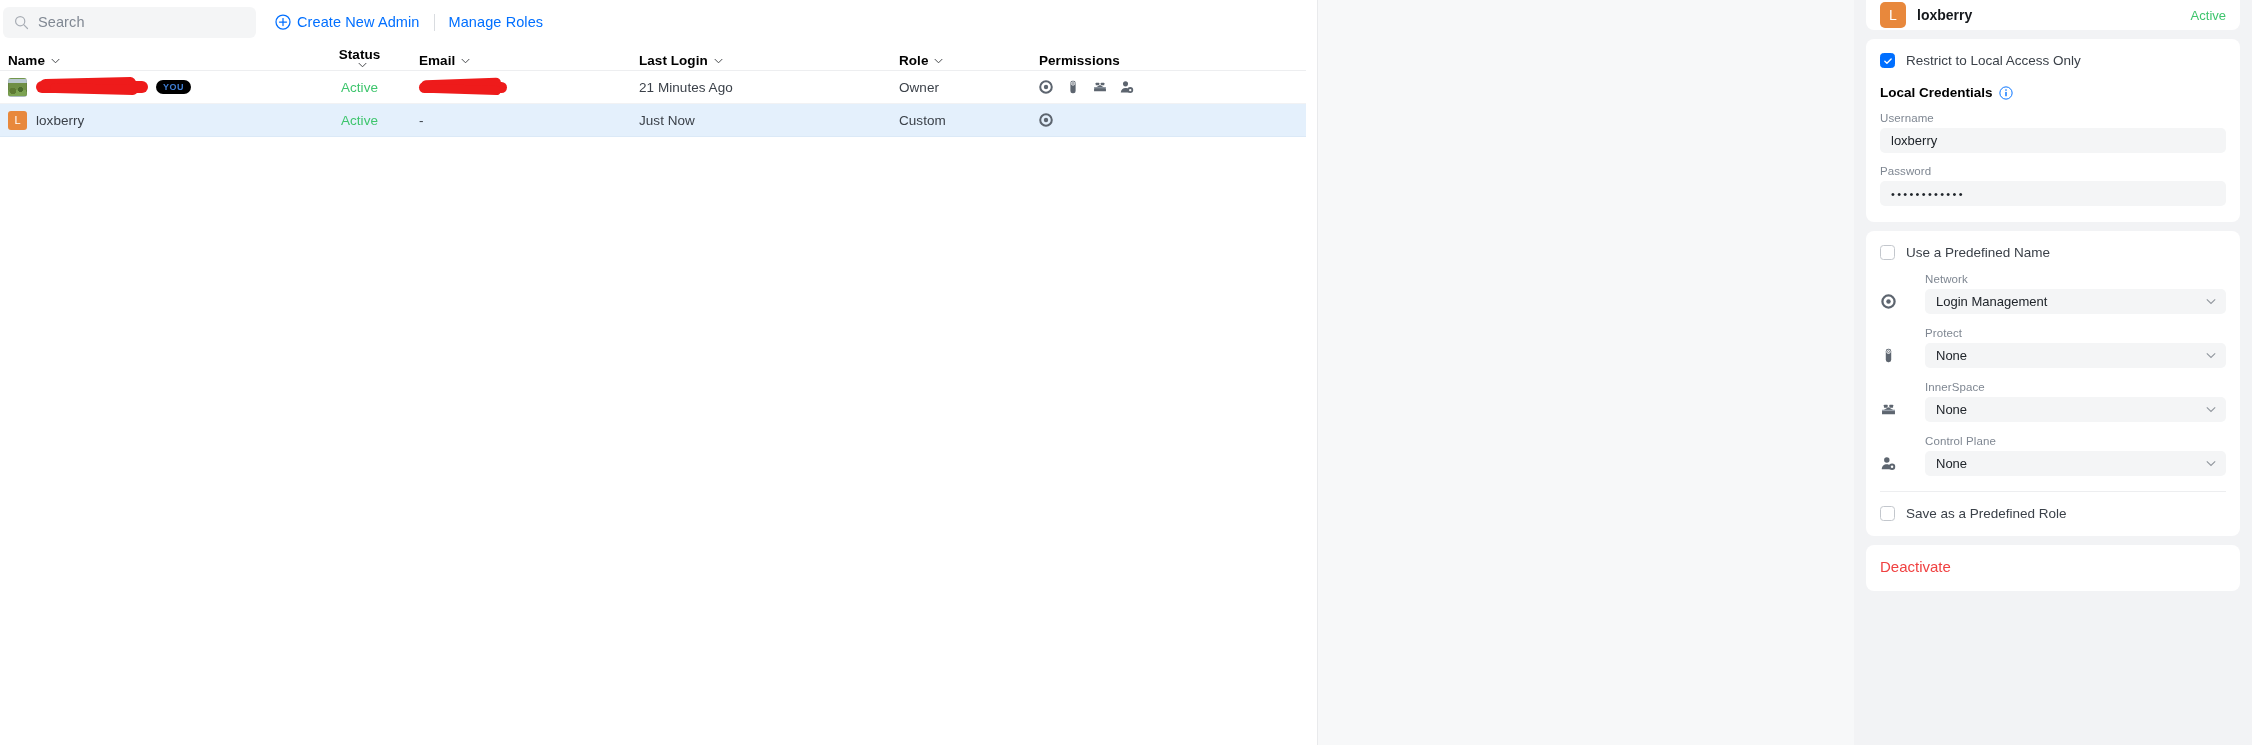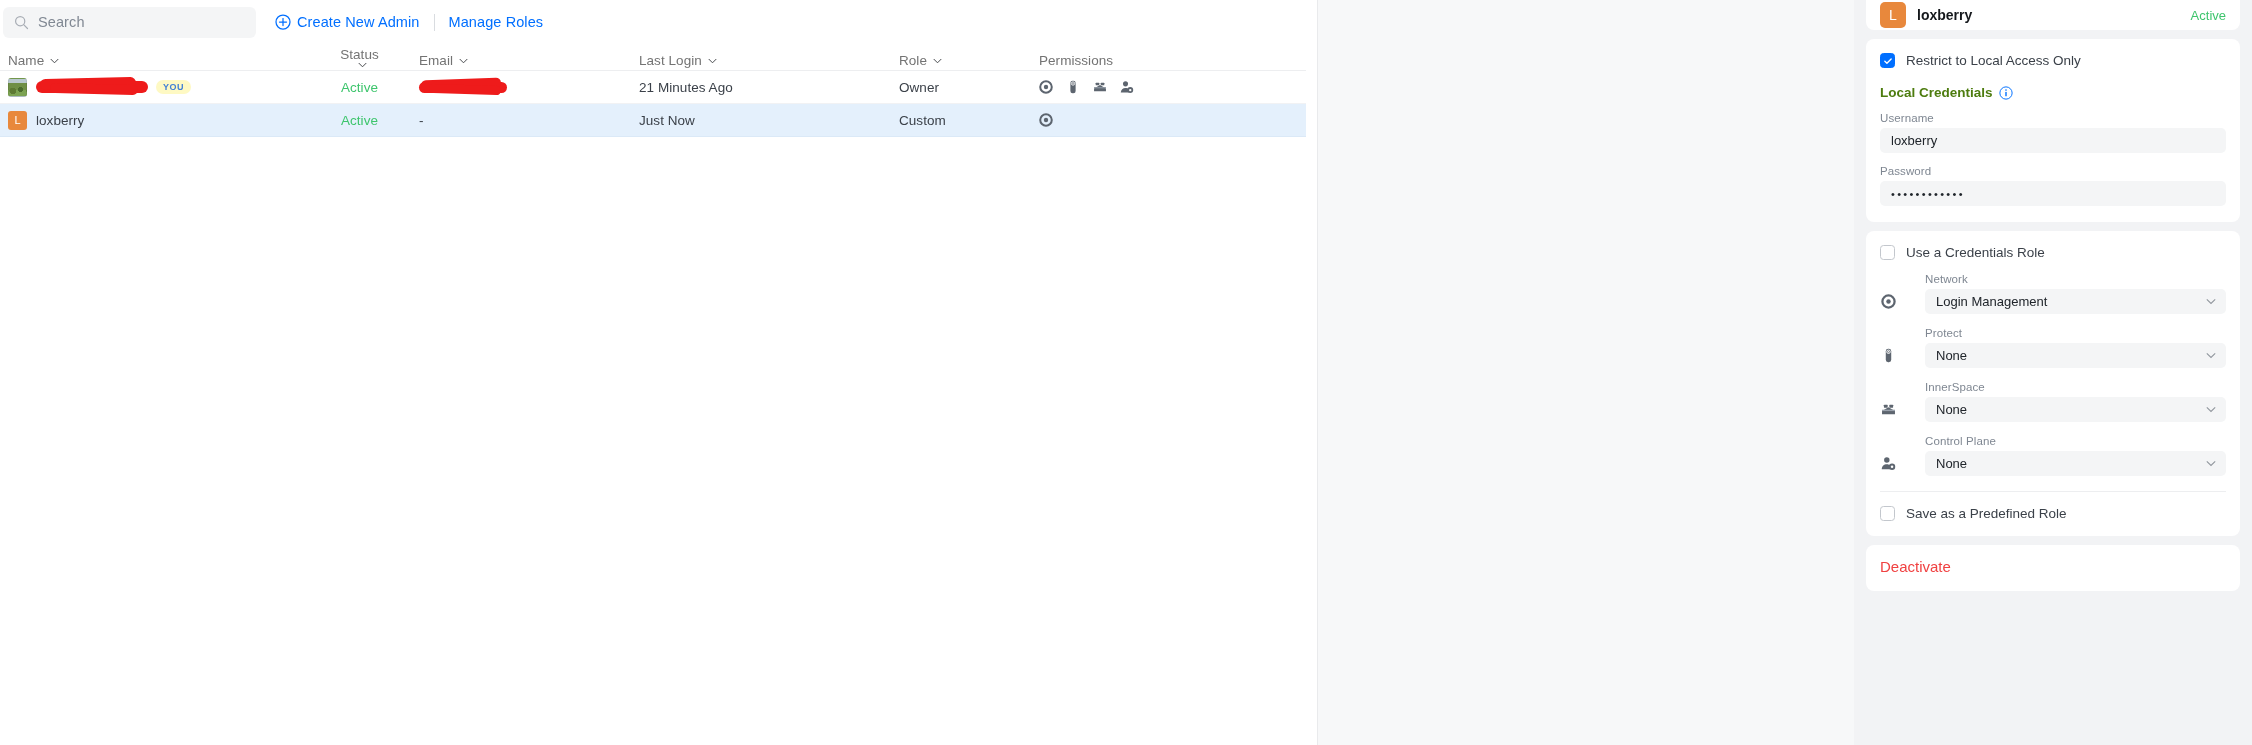--- a/index.html
+++ b/index.html
@@ -86,22 +86,22 @@
   .tr {
     display: flex;
     align-items: center;
     height: 33px;
     border-bottom: 1px solid #f1f2f4;
   }
   .tr.sel { background: #e4f0fc; border-bottom-color: #dbe9f7; }
 
   .th {
     font-size: 13.5px;
-    font-weight: normal;
-    color: #737373;
+    font-weight: bold;
+    color: #000000;
     display: flex;
     align-items: center;
     letter-spacing: .05px;
   }
   .th .chev { margin-left: 6px; width: 9px; height: 6px; opacity: .78; }
   .td { font-size: 13.5px; color: #3b4149; display: flex; align-items: center; letter-spacing: .05px; }
 
   
   .c-name  { width: 300px; padding-left: 8px; }
   .c-stat  { width: 119px; flex-direction: column; }
@@ -156,21 +156,21 @@
   .redact-mail::before{
     content:""; position:absolute; left:2px; top:-3px; width:80px; height:10px;
     background:#ee1b1b; border-radius:6px; transform:rotate(-2deg);
   }
   .redact-mail::after{
     content:""; position:absolute; left:10px; top:3px; width:72px; height:9px;
     background:#ee1b1b; border-radius:6px; transform:rotate(2deg);
   }
   .you-badge {
     margin-left: 8px;
-    background: #fef9c3;
+    background: #000000;
     color: #3f7fd6;
     font-size: 9px;
     font-weight: bold;
     letter-spacing: .5px;
     border-radius: 9px;
     padding: 3px 7px 2px;
     line-height: 1;
   }
   .status-active { color: #3ec56d; font-size: 13.5px; }
 
@@ -219,21 +219,21 @@
     border: 1.4px solid #c3c7cd;
     background: #fff;
     display: flex; align-items: center; justify-content: center;
   }
   .chk.on { background: #006fff; border-color: #006fff; }
   .chk.on svg { width: 10px; height: 10px; }
   .chk-lbl { margin-left: 11px; font-size: 13.5px; color: #3b4149; }
 
   .sec-title {
     display: flex; align-items: center;
-    font-size: 13.5px; font-weight: bold; color: #4d7c0f;
+    font-size: 13.5px; font-weight: bold; color: #000000;
     margin-top: 17px;
   }
   .info-ic { width: 14px; height: 14px; margin-left: 6px; }
 
   .field { margin-top: 12px; }
   .field-lbl { font-size: 11.5px; color: #7f8792; margin-bottom: 4px; letter-spacing: .1px; }
   .field-box {
     height: 25px;
     background: #f4f5f6;
     border-radius: 5px;
@@ -446,21 +446,21 @@
       <div class="field">
         <div class="field-lbl">Password</div>
         <div class="field-box pw">••••••••••••</div>
       </div>
     </div>
 
     <div class="card card-perms">
 
       <div class="chk-row">
         <span class="chk"></span>
-        <span class="chk-lbl">Use a Credentials Role</span>
+        <span class="chk-lbl">Use a Predefined Name</span>
       </div>
 
       <div class="perm-row">
         <span class="row-ic">
           <svg viewBox="0 0 16 16">
               <circle cx="8" cy="8" r="6.5" fill="none" stroke="#5d656f" stroke-width="2.4"></circle>
               <circle cx="8" cy="8" r="2.4" fill="#5d656f"></circle>
             </svg>
         </span>
         <div class="perm-field">

